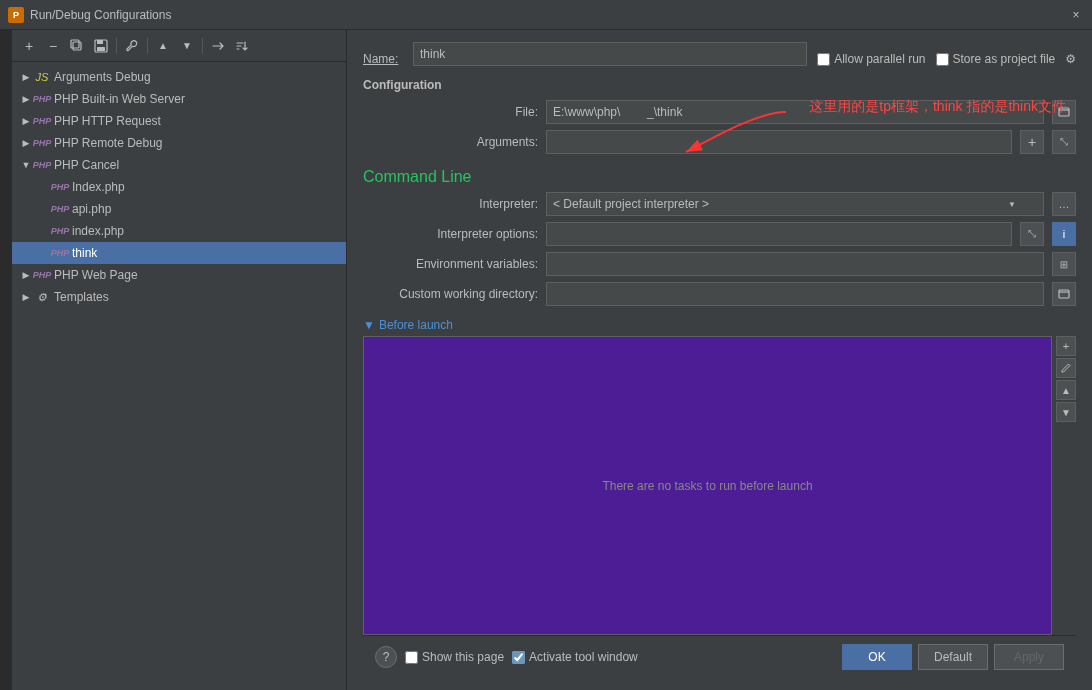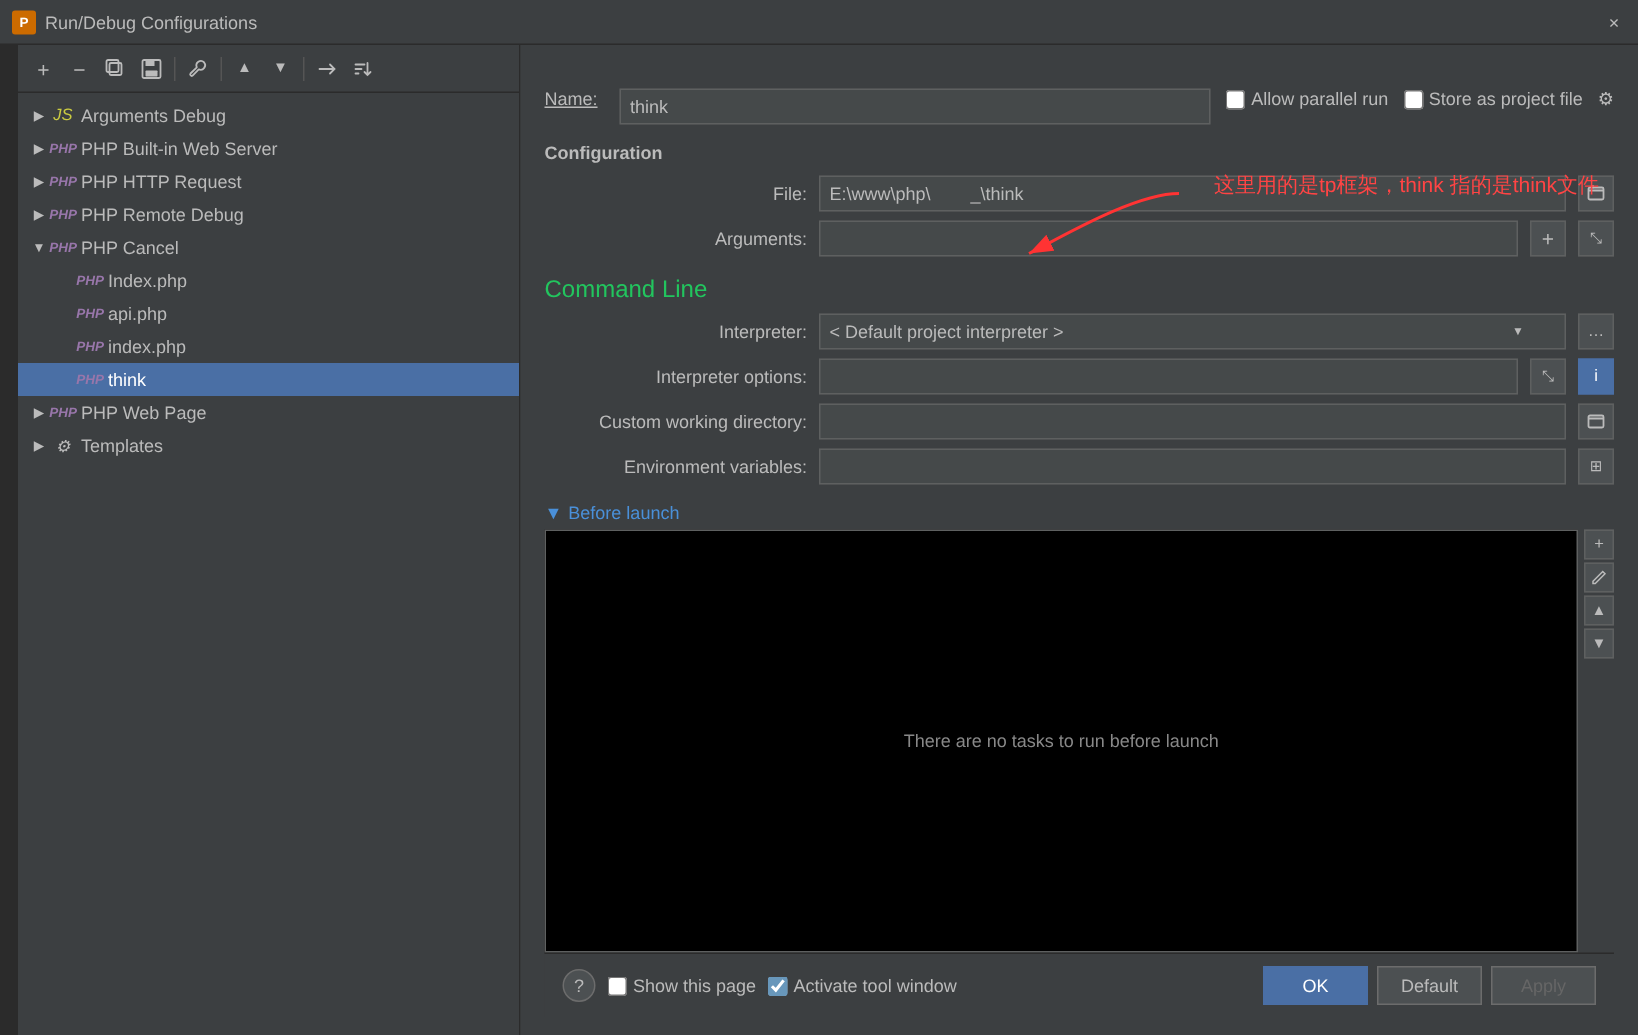--- a/index.html
+++ b/index.html
@@ -150,24 +150,23 @@
       flex: 1;
       background: #3c3f41;
       display: flex;
       flex-direction: column;
       padding: 12px 16px;
     }
 
     
     .name-row {
       display: flex;
-      align-items: flex-start;
+      align-items: flex-end;
       margin-bottom: 12px;
       gap: 10px;
-      margin-top: 17px;
     }
     .name-label {
       font-size: 12px;
       color: #bbbbbb;
       min-width: 40px;
       text-decoration: underline;
     }
     .name-input {
       flex: 1;
       height: 24px;
@@ -294,21 +293,21 @@
       display: flex;
       align-items: center;
       gap: 4px;
       font-size: 12px;
       color: #4a90d9;
       margin-bottom: 4px;
       cursor: pointer;
     }
     .before-launch-box {
       flex: 1;
-      background: #000000;
+      background: #4c1d95;
       border: 1px solid #5e6060;
       display: flex;
       align-items: center;
       justify-content: center;
       min-height: 100px;
       color: #888;
       font-size: 12px;
       position: relative;
       text-align: center;
     }
@@ -614,34 +613,34 @@
     </div>
 
     <div class="form-row">
       <span class="form-label">Interpreter options:</span>
       <input class="form-input" type="text" style="">
       <button class="form-btn" style="font-size:10px;">⤡</button>
       <button class="form-btn" style="background:#4a6fa5;border-color:#4a6fa5;color:white;">i</button>
     </div>
 
     <div class="form-row">
+      <span class="form-label">Environment variables:</span>
+      <input class="form-input" type="text" style="">
+      <button class="form-btn" style="font-size:10px;">⊞</button>
+    </div>
+
+    <div class="form-row">
       <span class="form-label">Custom working directory:</span>
       <input class="form-input" type="text" style="">
       <button class="form-btn">
         <svg width="12" height="12" viewBox="0 0 12 12" fill="none">
             <rect x="1" y="2" width="10" height="8" rx="1" stroke="#bbbbbb" stroke-width="1.2"></rect>
             <path d="M1 4h10" stroke="#bbbbbb" stroke-width="1.2"></path>
           </svg>
       </button>
-    </div>
-
-    <div class="form-row">
-      <span class="form-label">Environment variables:</span>
-      <input class="form-input" type="text" style="">
-      <button class="form-btn" style="font-size:10px;">⊞</button>
     </div>
 
     <div class="before-launch-section">
       <div class="before-launch-header">
         <span>▼</span>
         <span>Before launch</span>
       </div>
       <div class="before-launch-content">
         <div class="before-launch-box">
           <span>There are no tasks to run before launch</span>

